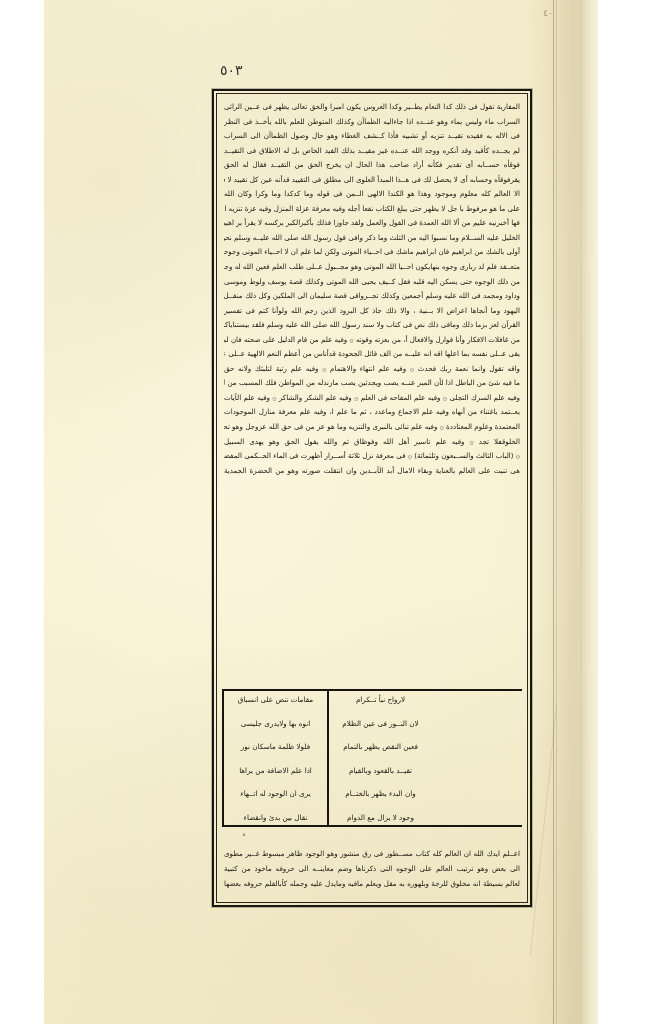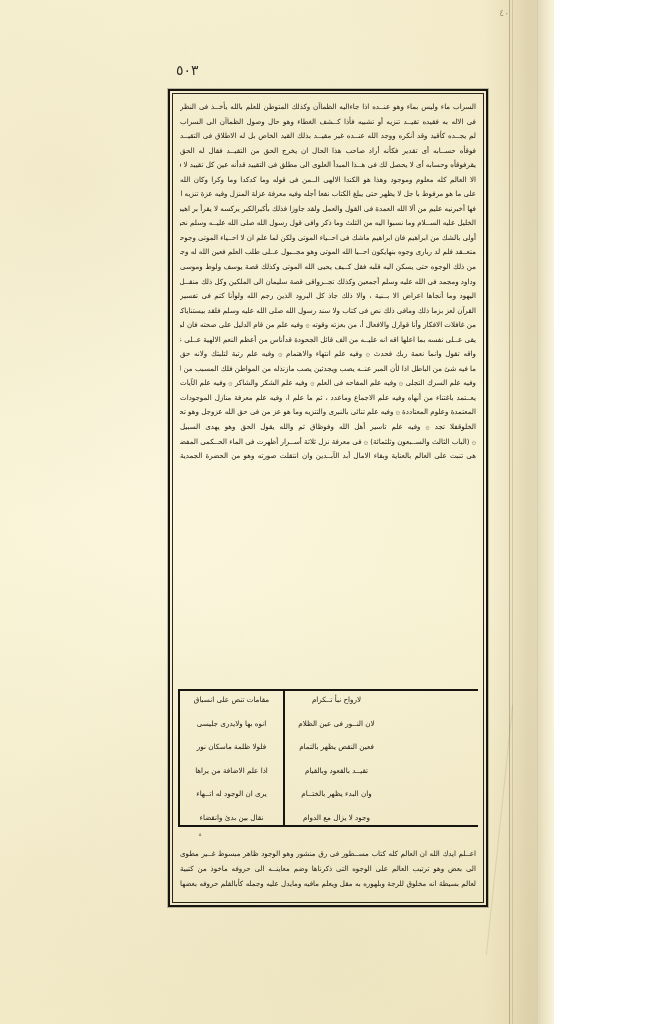--- a/index.html
+++ b/index.html
@@ -15,20 +15,21 @@
   }
 
   
   #page {
     position: relative;
     width: 554px;
     height: 1024px;
     background:
       radial-gradient(ellipse 120% 90% at 30% 40%, #fbf6de 0%, #f8f2d4 48%, #f3ebc7 78%, #ece2ba 100%);
     overflow: hidden;
+    margin-left: 44px;
   }
   
   #page::before {
     content: "";
     position: absolute;
     inset: 0;
     background:
       radial-gradient(circle at 12% 18%, rgba(224,210,170,.30) 0%, rgba(224,210,170,0) 34%),
       radial-gradient(circle at 78% 8%,  rgba(232,220,182,.28) 0%, rgba(232,220,182,0) 30%),
       radial-gradient(circle at 62% 92%, rgba(218,204,164,.30) 0%, rgba(218,204,164,0) 36%),
@@ -226,20 +227,21 @@
   <div id="next-leaf"></div>
 
   <div id="sheet-mark">٤٠</div>
 
   <div id="folio">٥٠٣</div>
 
   <div id="frame">
     <div id="frame-inner"></div>
 
     <div class="block" id="main-block">
+        <div class="line">المفاربة تقول فى ذلك كدا النعام يطــير وكدا العروس يكون امبرا والحق تعالى يظهر فى عــين الرائى</div>
         <div class="line">السراب ماء وليس بماء وهو عنــده اذا جاءاليه الظماآن وكذلك المتوطن للعلم بالله يأخــذ فى النظر</div>
         <div class="line">فى الاله به فقيده تقيــد تنزيه أو تشبيه فأذا كــشف الغطاء وهو حال وصول الظماآن الى السراب</div>
         <div class="line">لم يجــده كأقيد وقد أنكره ووجد الله عنــده غير مقيــد بذلك القيد الخاص بل له الاطلاق فى التقيــد</div>
         <div class="line">فوقأه حســابه أى تقدير فكأنه أراد صاحب هذا الحال ان يخرج الحق من التقيــد فقال له الحق</div>
         <div class="line">يقرفوقأه وحسابه أى لا يحصل لك فى هــذا المبدأ العلوى الى مطلق فى التقييد قدأنه عين كل تقييد لا فى</div>
         <div class="line">الا العالم كله معلوم وموجود وهذا هو الكندا الالهى الــمن فى قوله وما كدكدا وما وكرا وكان الله</div>
         <div class="line">على ما هو مرفوط با جل لا يظهر حتى يبلغ الكتاب نفعا أجله وفيه معرفة عزلة المنزل وفيه عزة تنزيه الاشياء</div>
         <div class="line">فها أخبرنيه عليم من ألا الله العمدة فى القول والعمل ولقد جاوزا فذلك بأكبرالكبر يركسه لا يقرأ بر اهيم</div>
         <div class="line">الخليل عليه الســلام وما نسبوا اليه من الثلث وما ذكر وافى قول رسول الله صلى الله عليــه وسلم نحن</div>
         <div class="line">أولى بالشك من ابراهيم فان ابراهيم ماشك فى احــياء الموتى ولكن لما علم ان لا احــياء الموتى وجوحها</div>

